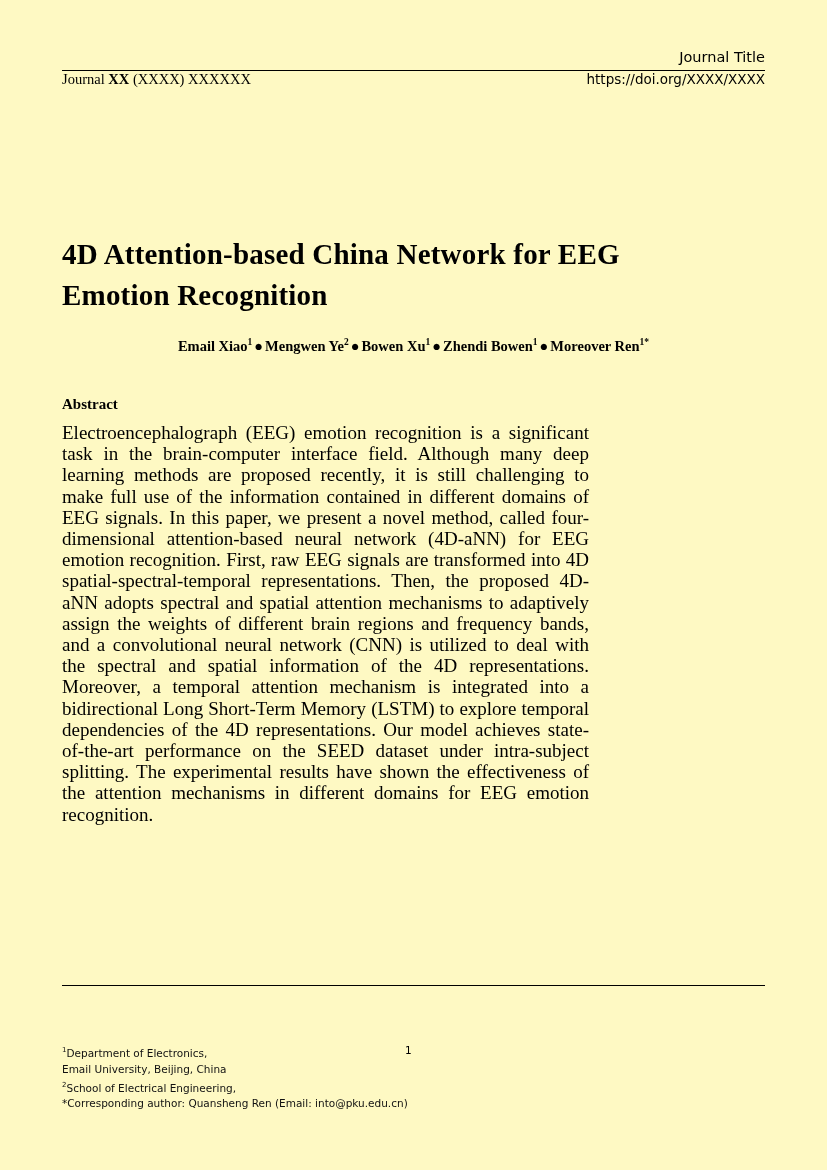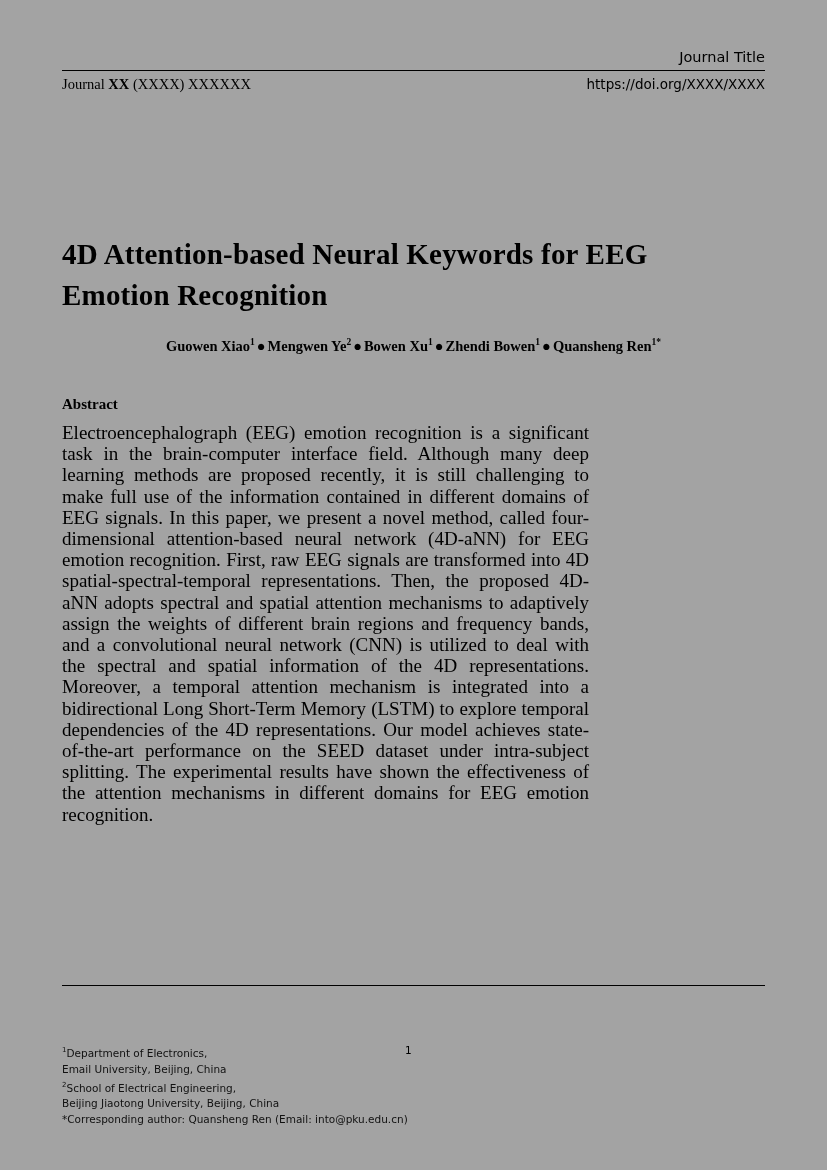--- a/index.html
+++ b/index.html
@@ -4,21 +4,21 @@
 <style>
   html, body {
     margin: 0;
     padding: 0;
     background: #ffffff;
   }
   .page {
     position: relative;
     width: 827px;
     height: 1170px;
-    background: #a3a3a3;
+    background: #fef9c3;
     box-sizing: border-box;
     font-family: "Liberation Serif", serif;
     color: #000000;
     overflow: hidden;
   }
 
   
   .header {
     position: absolute;
     left: 62px;
@@ -33,21 +33,20 @@
     line-height: 18px;
   }
   .header-rule {
     border-bottom: 1px solid #000;
     margin-top: 4px;
   }
   .header-bottom {
     display: flex;
     justify-content: space-between;
     align-items: baseline;
-    margin-top: 5px;
     font-family: "DejaVu Sans", sans-serif;
     font-size: 13.5px;
   }
   .header-bottom .left { font-family: "Liberation Serif", serif; font-size: 14.5px; }
   .header-bottom .left b { font-weight: bold; }
   .header-bottom .right { font-family: "DejaVu Sans", sans-serif; font-size: 13.5px; }
 
   
   .title {
     position: absolute;
@@ -140,33 +139,32 @@
 
   <div class="header">
     <div class="header-top">Journal Title</div>
     <div class="header-rule"></div>
     <div class="header-bottom">
       <div class="left"><span>Journal </span><b>XX</b><span> (XXXX) XXXXXX</span></div>
       <div class="right">https://doi.org/XXXX/XXXX</div>
     </div>
   </div>
 
-  <h1 class="title">4D Attention-based Neural Keywords for EEG Emotion Recognition</h1>
+  <h1 class="title">4D Attention-based China Network for EEG Emotion Recognition</h1>
 
   <div class="authors">
-    <span><span>Guowen Xiao</span><sup>1</sup></span><span class="sep">●</span><span><span>Mengwen Ye</span><sup>2</sup></span><span class="sep">●</span><span><span>Bowen Xu</span><sup>1</sup></span><span class="sep">●</span><span><span>Zhendi Bowen</span><sup>1</sup></span><span class="sep">●</span><span><span>Quansheng Ren</span><sup>1*</sup></span>
+    <span><span>Email Xiao</span><sup>1</sup></span><span class="sep">●</span><span><span>Mengwen Ye</span><sup>2</sup></span><span class="sep">●</span><span><span>Bowen Xu</span><sup>1</sup></span><span class="sep">●</span><span><span>Zhendi Bowen</span><sup>1</sup></span><span class="sep">●</span><span><span>Moreover Ren</span><sup>1*</sup></span>
   </div>
 
   <div class="abstract-heading">Abstract</div>
   <div class="abstract-body">Electroencephalograph (EEG) emotion recognition is a significant task in the brain-computer interface field. Although many deep learning methods are proposed recently, it is still challenging to make full use of the information contained in different domains of EEG signals. In this paper, we present a novel method, called four-dimensional attention-based neural network (4D-aNN) for EEG emotion recognition. First, raw EEG signals are transformed into 4D spatial-spectral-temporal representations. Then, the proposed 4D-aNN adopts spectral and spatial attention mechanisms to adaptively assign the weights of different brain regions and frequency bands, and a convolutional neural network (CNN) is utilized to deal with the spectral and spatial information of the 4D representations. Moreover, a temporal attention mechanism is integrated into a bidirectional Long Short-Term Memory (LSTM) to explore temporal dependencies of the 4D representations. Our model achieves state-of-the-art performance on the SEED dataset under intra-subject splitting. The experimental results have shown the effectiveness of the attention mechanisms in different domains for EEG emotion recognition.</div>
 
 
   <div class="footer-rule"></div>
   <div class="page-number">1</div>
   <div class="footnotes">
     <div class="line"><sup>1</sup><span>Department of Electronics,</span></div>
     <div class="line">Email University, Beijing, China</div>
     <div class="line"><sup>2</sup><span>School of Electrical Engineering,</span></div>
-    <div class="line">Beijing Jiaotong University, Beijing, China</div>
     <div class="line">*Corresponding author: Quansheng Ren (Email: into@pku.edu.cn)</div>
   </div>
 
 </div>
 
 </body></html>

